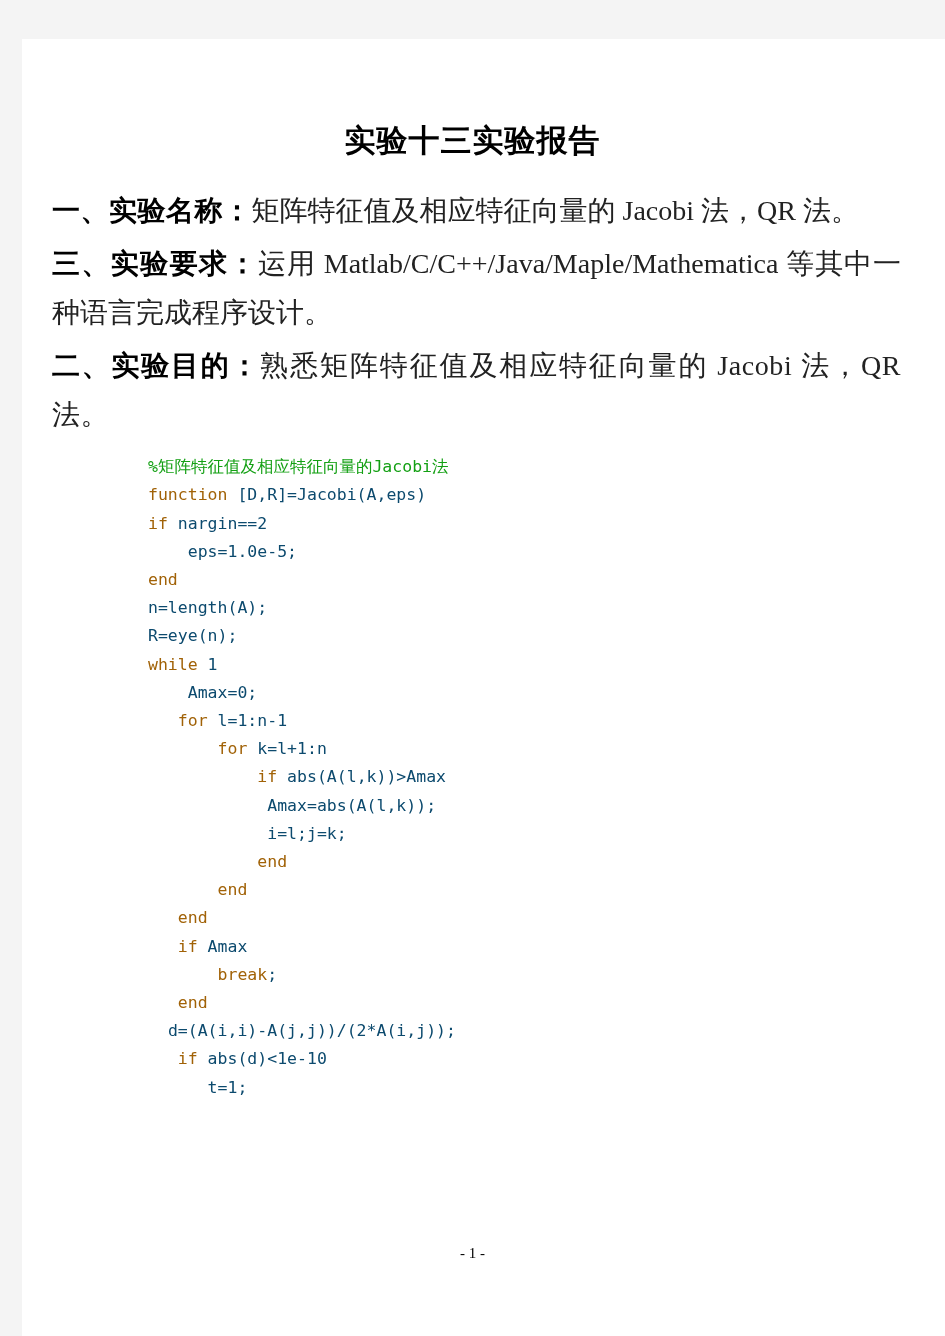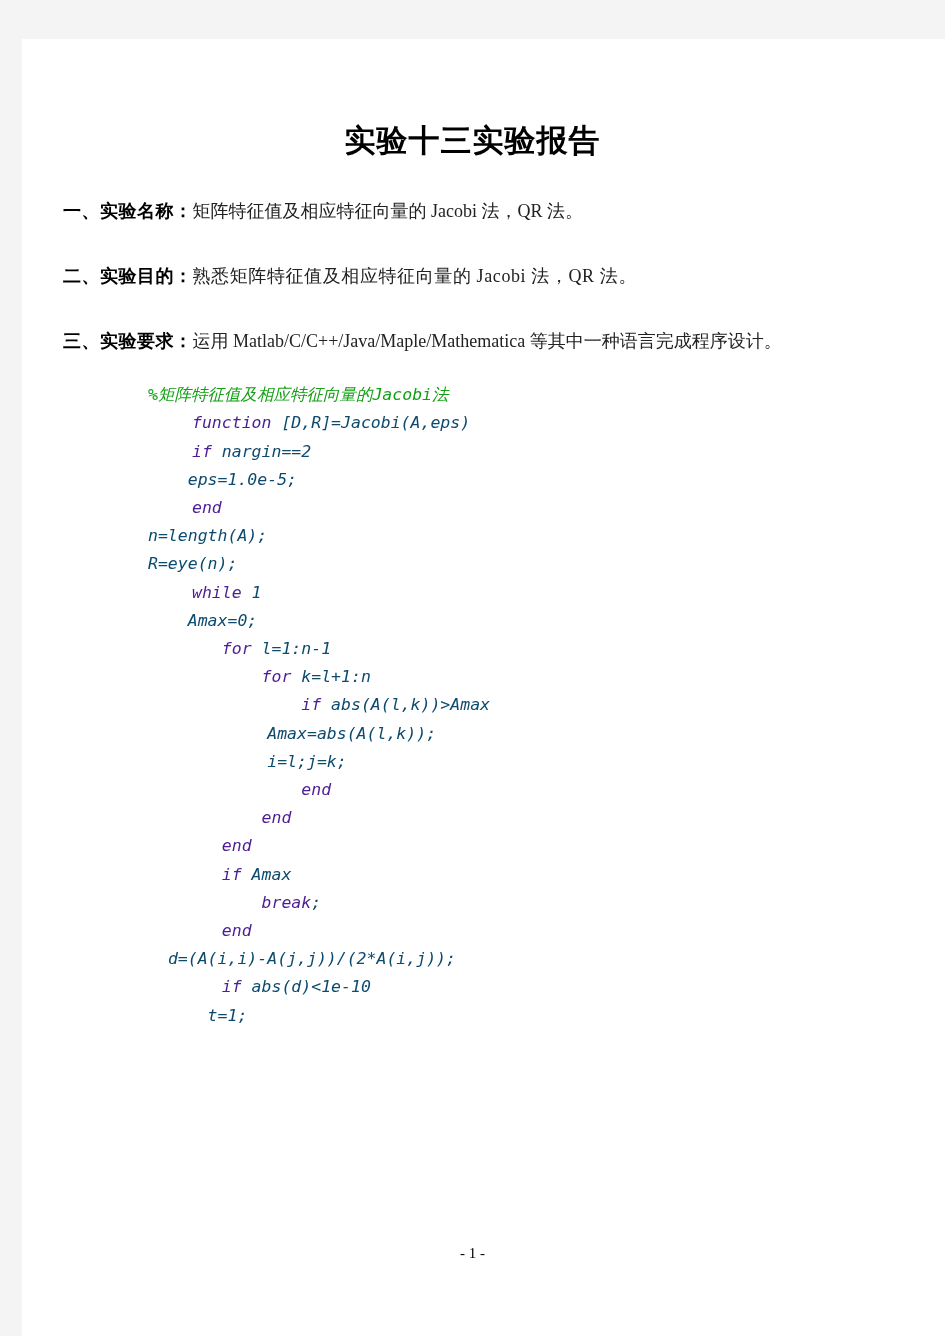--- a/index.html
+++ b/index.html
@@ -44,26 +44,26 @@
     color: #000000;
     padding-right: 22px;
   }
 
   
   .body-block {
     padding: 0 40px 0 26px;
     margin-top: 27px;
   }
   .para {
-    font-size: 18px;
+    font-size: 28px;
     line-height: 49px;
     color: #1a1a1a;
     text-align: justify;
     text-justify: inter-ideograph;
-    margin: 15px;
+    margin: 4px;
     font-family: "Liberation Serif", "DejaVu Serif", serif;
   }
   .para .lead {
     font-family: "DejaVu Sans", "Liberation Sans", sans-serif;
     font-weight: bold;
     color: #000000;
     letter-spacing: 0.5px;
   }
   .para .rest {
     color: #222222;
@@ -78,24 +78,23 @@
     padding: 0 0 0 126px;
     font-family: "DejaVu Sans Mono", "Liberation Mono", monospace;
     font-size: 16.5px;
     line-height: 28.2px;
     white-space: pre;
     color: #000000;
   }
   .code-line {
     white-space: pre;
     min-height: 28.2px;
-    font-style: italic;
   }
   .tok-cmt { color: #14a014; }
-  .tok-kw  { color: #4c1d95; margin-left: 44px; }
+  .tok-kw  { color: #a16207; }
   .tok-txt { color: #0c4a6e; }
 
   
   .footer {
     position: absolute;
     left: 0;
     right: 22px;
     bottom: 92px;
     text-align: center;
     font-family: "Liberation Serif", "DejaVu Serif", serif;
@@ -108,25 +107,25 @@
 
 <div class="page">
   <div class="page-inner">
 
     <h1 class="doc-title">实验十三实验报告</h1>
 
     <div class="body-block">
       <p class="para">
         <span class="lead">一、实验名称：</span><span class="rest">矩阵特征值及相应特征向量的 Jacobi 法，QR 法。</span>
       </p>
+      <p class="para">
+        <span class="lead">三、实验要求：</span><span class="rest">运用 Matlab/C/C++/Java/Maple/Mathematica 等其中一种语言完成程序设计。</span>
+      </p>
       <p class="para para-spread">
         <span class="lead">二、实验目的：</span><span class="rest">熟悉矩阵特征值及相应特征向量的 Jacobi 法，QR 法。</span>
-      </p>
-      <p class="para">
-        <span class="lead">三、实验要求：</span><span class="rest">运用 Matlab/C/C++/Java/Maple/Mathematica 等其中一种语言完成程序设计。</span>
       </p>
     </div>
 
     <div class="code-block" id="code-block"><div class="code-line"><span class="tok-cmt">%矩阵特征值及相应特征向量的Jacobi法</span></div><div class="code-line"><span class="tok-kw">function</span><span class="tok-txt"> [D,R]=Jacobi(A,eps)</span></div><div class="code-line"><span class="tok-kw">if</span><span class="tok-txt"> nargin==2</span></div><div class="code-line"><span>    </span><span class="tok-txt">eps=1.0e-5;</span></div><div class="code-line"><span class="tok-kw">end</span></div><div class="code-line"><span class="tok-txt">n=length(A);</span></div><div class="code-line"><span class="tok-txt">R=eye(n);</span></div><div class="code-line"><span class="tok-kw">while</span><span class="tok-txt"> 1</span></div><div class="code-line"><span>    </span><span class="tok-txt">Amax=0;</span></div><div class="code-line"><span>   </span><span class="tok-kw">for</span><span class="tok-txt"> l=1:n-1</span></div><div class="code-line"><span>       </span><span class="tok-kw">for</span><span class="tok-txt"> k=l+1:n</span></div><div class="code-line"><span>           </span><span class="tok-kw">if</span><span class="tok-txt"> abs(A(l,k))&gt;Amax</span></div><div class="code-line"><span>            </span><span class="tok-txt">Amax=abs(A(l,k));</span></div><div class="code-line"><span>            </span><span class="tok-txt">i=l;j=k;</span></div><div class="code-line"><span>           </span><span class="tok-kw">end</span></div><div class="code-line"><span>       </span><span class="tok-kw">end</span></div><div class="code-line"><span>   </span><span class="tok-kw">end</span></div><div class="code-line"><span>   </span><span class="tok-kw">if</span><span class="tok-txt"> Amax</span></div><div class="code-line"><span>       </span><span class="tok-kw">break</span><span class="tok-txt">;</span></div><div class="code-line"><span>   </span><span class="tok-kw">end</span></div><div class="code-line"><span>  </span><span class="tok-txt">d=(A(i,i)-A(j,j))/(2*A(i,j));</span></div><div class="code-line"><span>   </span><span class="tok-kw">if</span><span class="tok-txt"> abs(d)&lt;1e-10</span></div><div class="code-line"><span>      </span><span class="tok-txt">t=1;</span></div></div>
 
     <div class="footer">- 1 -</div>
 
   </div>
 </div>
 

